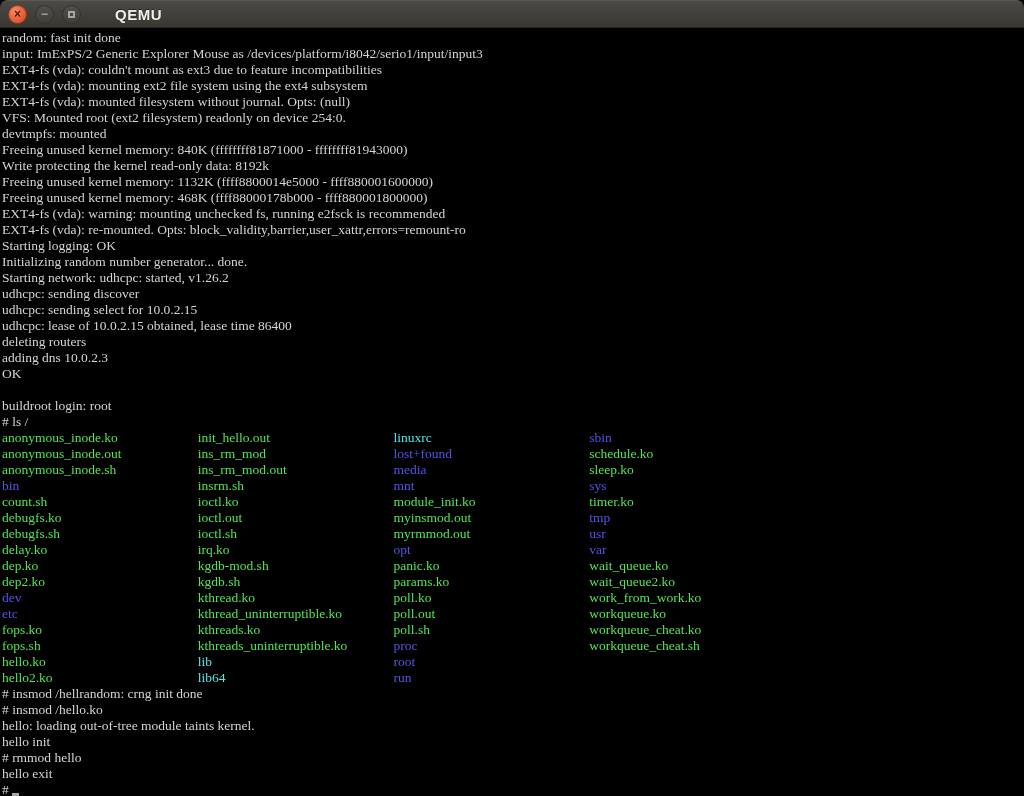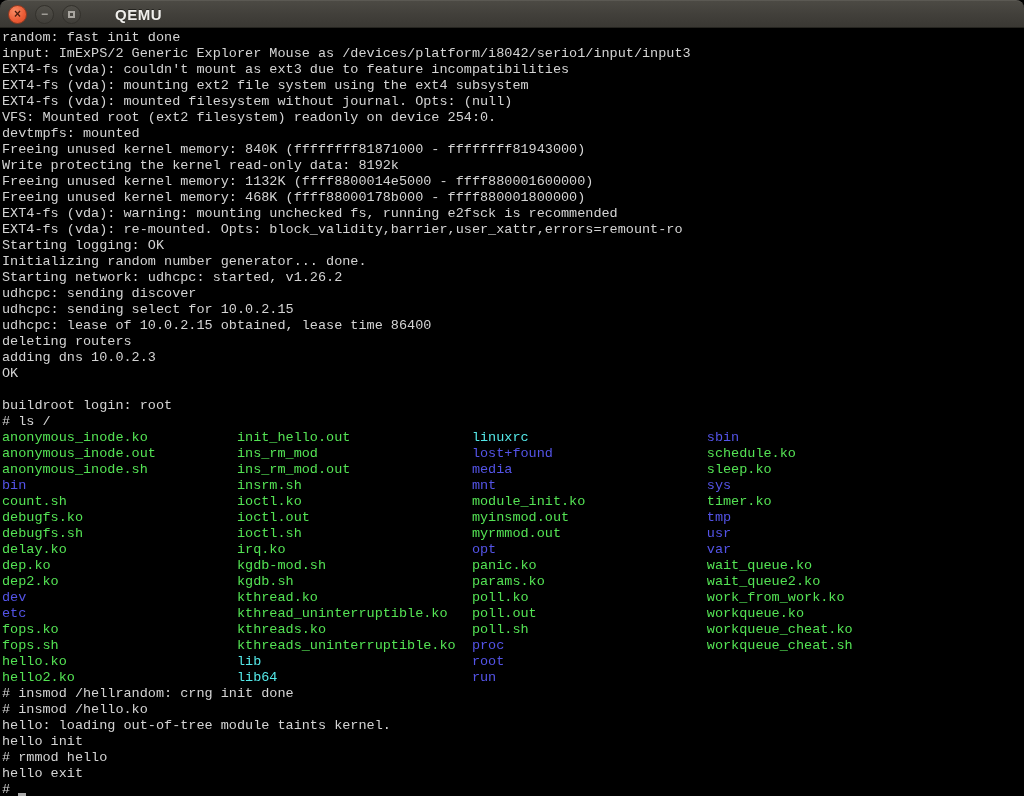--- a/index.html
+++ b/index.html
@@ -55,21 +55,21 @@
     margin-left: 26px;
     text-shadow: 0 -1px 0 #24231f;
     letter-spacing: 0.5px;
   }
 
   
   .screen {
     width: 1024px; height: 768px;
     background: #000;
     padding: 2px 0 0 2px;
-    font-family: Liberation Mono, monospace;
+    font-family: Liberation Serif, serif;
     font-size: 13.5px;
     line-height: 16px;
     white-space: pre;
     color: #d4d4d4;
     overflow: hidden;
   }
   .line { height: 16px; }
   .cell { display: inline-block; }
   .cursor {
     display: inline-block;

